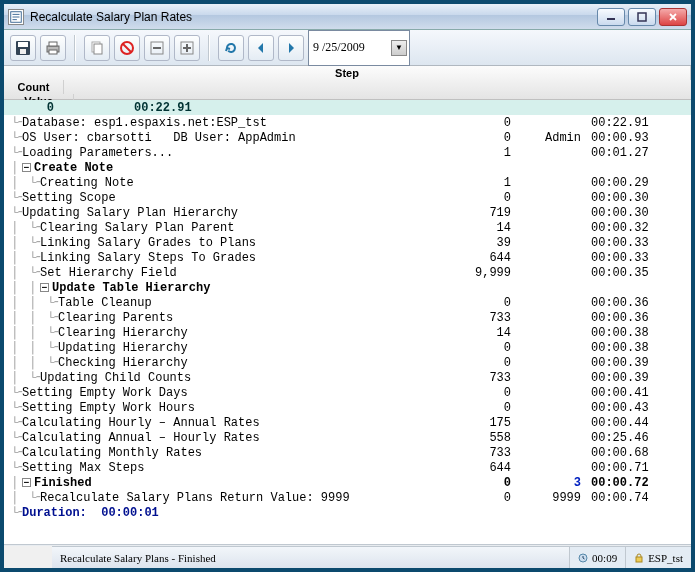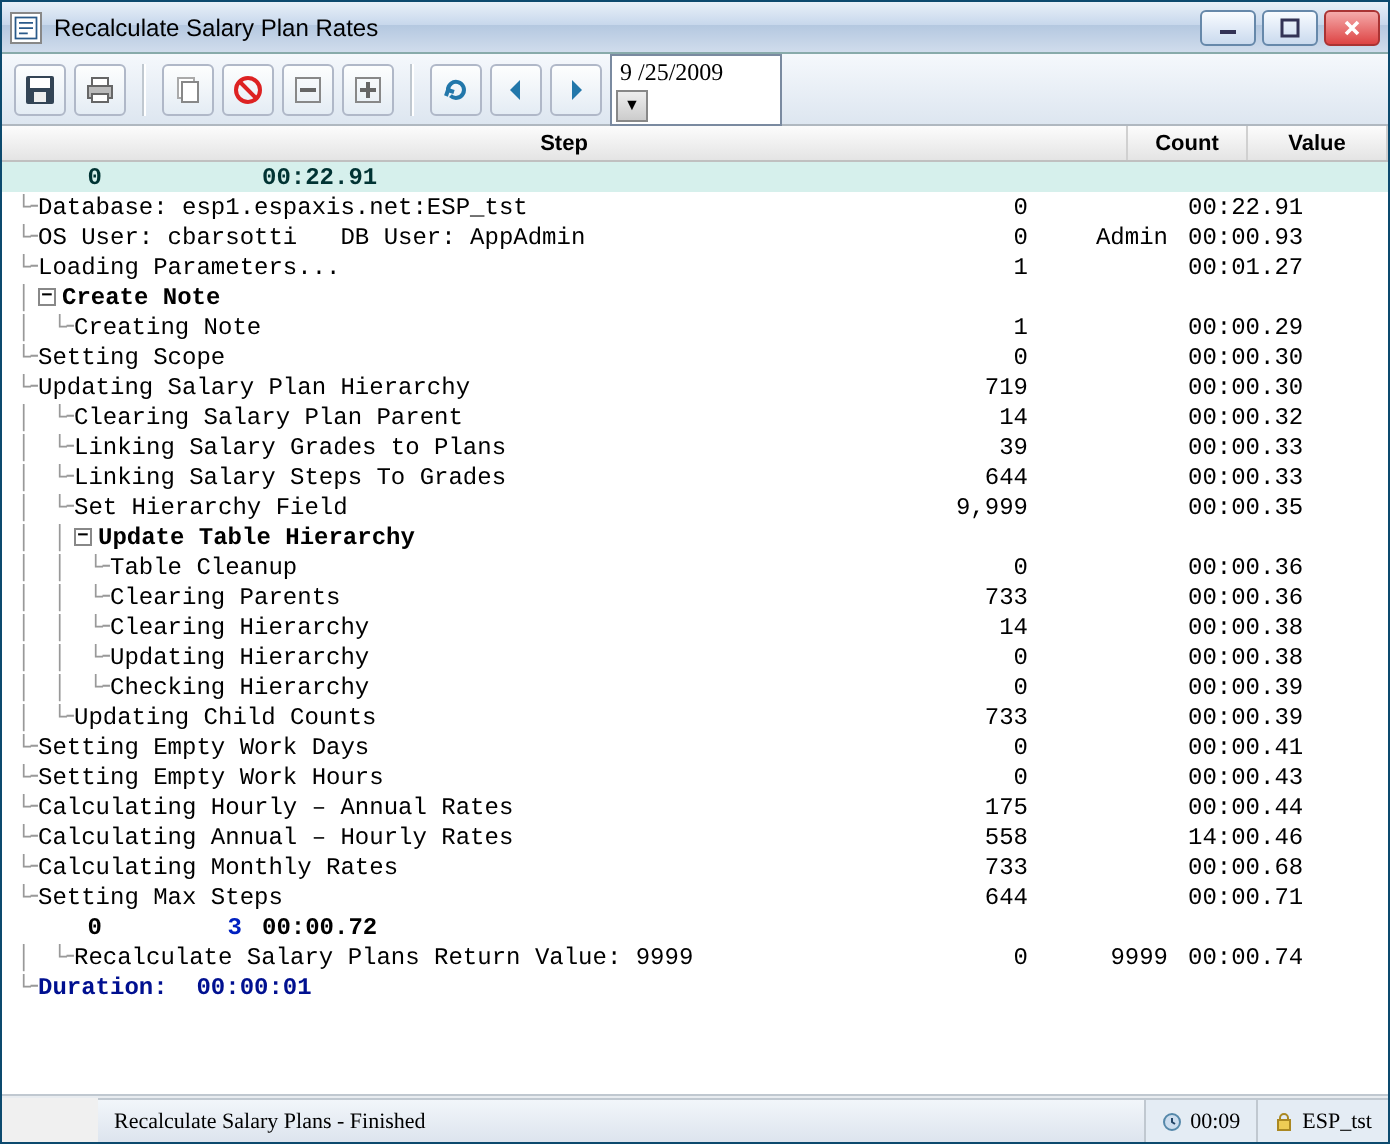--- a/index.html
+++ b/index.html
@@ -1,34 +1,34 @@
 <!DOCTYPE html>
 <html><head>
 <meta charset="utf-8">
 <style>
   * { box-sizing: border-box; }
   html, body { margin: 0; padding: 0; font-family: "Tahoma", "Segoe UI", sans-serif; font-size: 11px; background: #d4d0c8; }
-  .window { width: 695px; height: 572px; border: 1px solid #0c4a6e; background: #f0f0f0; display: flex; flex-direction: column; position: relative; }
+  .window { width: 695px; height: 572px; border: 4px solid #0c4a6e; background: #f0f0f0; display: flex; flex-direction: column; position: relative; }
   .titlebar { height: 26px; background: linear-gradient(to bottom, #e8f0f8, #c8d8ec 45%, #b4c8e0 46%, #d0dcec); display: flex; align-items: center; padding: 0 4px; border-bottom: 1px solid #8aa; }
   .titlebar-icon { width: 16px; height: 16px; margin-right: 6px; background:#fff; border:1px solid #888; display:flex; align-items:center; justify-content:center; font-size:10px; color:#2a5a8a;}
   .titlebar-text { flex: 1; font-weight: normal; color: #000; font-size: 12px; }
   .titlebar-buttons { display: flex; gap: 3px; }
   .tb-btn { width: 28px; height: 18px; border: 1px solid #6688aa; border-radius: 3px; background: linear-gradient(to bottom,#f8fbff,#cadaee); display:flex; align-items:center; justify-content:center; font-size:10px; color:#33506f; }
   .tb-btn.close { background: linear-gradient(to bottom,#f5aaaa,#d44); color:#fff; border-color:#a33;}
   .menubar { height: 20px; background: linear-gradient(to bottom,#f5f8fc,#dde6f0); display:flex; align-items:center; padding: 0 4px; border-bottom:1px solid #c0c8d0; font-size:12px; }
   .menubar span { padding: 2px 8px; }
   .toolbar { height: 36px; background: linear-gradient(to bottom,#f5f8fc,#dde6f0); display:flex; align-items:center; padding: 2px 6px; gap:4px; border-bottom:1px solid #b0b8c0; }
   .tbtn { width:26px; height:26px; border:1px solid #b0b8c8; border-radius:3px; background: linear-gradient(to bottom,#fdfefe,#e4ecf4); display:flex; align-items:center; justify-content:center; font-size:14px; color:#445; }
   .tbtn svg { width:16px; height:16px; }
   .tsep { width:2px; height:26px; margin:0 4px; border-left:1px solid #c0c8d0; border-right:1px solid #fff; }
-  .date-field { height:36px; border:1px solid #7a8aa0; background:#fff; display:flex; align-items:flex-start; padding:0 2px; font-family:"Tahoma"; font-size:12px;flex-direction:column;}
+  .date-field { height:36px; border:1px solid #7a8aa0; background:#fff; display:flex; align-items:center; padding:0 2px; font-family:"Tahoma"; font-size:12px;}
   .date-field input { border:none; outline:none; width:80px; font-size:12px; font-family:inherit;}
   .date-field .dd { width:16px; height:16px; border:1px solid #888; background:linear-gradient(to bottom,#eee,#ccc); display:flex;align-items:center;justify-content:center; font-size:8px;}
   .content { flex:1; background:#fff; display:flex; flex-direction:column; overflow:hidden; font-family: "Courier New", monospace; font-size:12px; }
-  .columns { height:18px; background:linear-gradient(to bottom,#fcfcfc,#e4e4e4); border-bottom:1px solid #c0c0c0; display:flex; }
+  .columns { height:34px; background:linear-gradient(to bottom,#fcfcfc,#e4e4e4); border-bottom:1px solid #c0c0c0; display:flex;flex-direction:column; }
   .col { border-right:1px solid #d0d0d0; padding:1px 6px; font-family:"Tahoma",sans-serif; font-weight:bold; font-size:11px; display:flex; align-items:center; }
   .col.step { flex:1; justify-content:center;}
   .col.count { width:60px; justify-content:center;text-align:right;}
   .col.value { width:70px; justify-content:center;}
   .col.duration { width:100px; }
   .rows { flex:1; overflow-y:auto; overflow-x:hidden; }
   .row { display:flex; height:15px; align-items:center; white-space:pre; }
   .row.header { background:#d6f0ec; font-weight:bold; color:#003333; }
   .row .c-step { flex:1; overflow:hidden; }
   .row .c-count { width:60px; text-align:right; padding-right:10px;}
@@ -165,24 +165,24 @@
         <div class="row bold"><div class="c-step"><span class="tree-line" style="display:inline-block;width:18px;"> │ </span><span class="tree-line" style="display:inline-block;width:18px;"> │ </span><span class="tree-toggle">−</span><span>Update Table Hierarchy</span></div><div class="c-count"></div><div class="c-value"></div><div class="c-duration"></div></div>
         <div class="row"><div class="c-step"><span class="tree-line" style="display:inline-block;width:18px;"> │ </span><span class="tree-line" style="display:inline-block;width:18px;"> │ </span><span class="tree-line" style="display:inline-block;width:18px;"> └╴</span><span>Table Cleanup</span></div><div class="c-count">0</div><div class="c-value"></div><div class="c-duration">00:00.36</div></div>
         <div class="row"><div class="c-step"><span class="tree-line" style="display:inline-block;width:18px;"> │ </span><span class="tree-line" style="display:inline-block;width:18px;"> │ </span><span class="tree-line" style="display:inline-block;width:18px;"> └╴</span><span>Clearing Parents</span></div><div class="c-count">733</div><div class="c-value"></div><div class="c-duration">00:00.36</div></div>
         <div class="row"><div class="c-step"><span class="tree-line" style="display:inline-block;width:18px;"> │ </span><span class="tree-line" style="display:inline-block;width:18px;"> │ </span><span class="tree-line" style="display:inline-block;width:18px;"> └╴</span><span>Clearing Hierarchy</span></div><div class="c-count">14</div><div class="c-value"></div><div class="c-duration">00:00.38</div></div>
         <div class="row"><div class="c-step"><span class="tree-line" style="display:inline-block;width:18px;"> │ </span><span class="tree-line" style="display:inline-block;width:18px;"> │ </span><span class="tree-line" style="display:inline-block;width:18px;"> └╴</span><span>Updating Hierarchy</span></div><div class="c-count">0</div><div class="c-value"></div><div class="c-duration">00:00.38</div></div>
         <div class="row"><div class="c-step"><span class="tree-line" style="display:inline-block;width:18px;"> │ </span><span class="tree-line" style="display:inline-block;width:18px;"> │ </span><span class="tree-line" style="display:inline-block;width:18px;"> └╴</span><span>Checking Hierarchy</span></div><div class="c-count">0</div><div class="c-value"></div><div class="c-duration">00:00.39</div></div>
         <div class="row"><div class="c-step"><span class="tree-line" style="display:inline-block;width:18px;"> │ </span><span class="tree-line" style="display:inline-block;width:18px;"> └╴</span><span>Updating Child Counts</span></div><div class="c-count">733</div><div class="c-value"></div><div class="c-duration">00:00.39</div></div>
         <div class="row"><div class="c-step"><span class="tree-line" style="display:inline-block;width:18px;"> └╴</span><span>Setting Empty Work Days</span></div><div class="c-count">0</div><div class="c-value"></div><div class="c-duration">00:00.41</div></div>
         <div class="row"><div class="c-step"><span class="tree-line" style="display:inline-block;width:18px;"> └╴</span><span>Setting Empty Work Hours</span></div><div class="c-count">0</div><div class="c-value"></div><div class="c-duration">00:00.43</div></div>
         <div class="row"><div class="c-step"><span class="tree-line" style="display:inline-block;width:18px;"> └╴</span><span>Calculating Hourly – Annual Rates</span></div><div class="c-count">175</div><div class="c-value"></div><div class="c-duration">00:00.44</div></div>
-        <div class="row"><div class="c-step"><span class="tree-line" style="display:inline-block;width:18px;"> └╴</span><span>Calculating Annual – Hourly Rates</span></div><div class="c-count">558</div><div class="c-value"></div><div class="c-duration">14:00.46</div></div>
+        <div class="row"><div class="c-step"><span class="tree-line" style="display:inline-block;width:18px;"> └╴</span><span>Calculating Annual – Hourly Rates</span></div><div class="c-count">558</div><div class="c-value"></div><div class="c-duration">00:25.46</div></div>
         <div class="row"><div class="c-step"><span class="tree-line" style="display:inline-block;width:18px;"> └╴</span><span>Calculating Monthly Rates</span></div><div class="c-count">733</div><div class="c-value"></div><div class="c-duration">00:00.68</div></div>
         <div class="row"><div class="c-step"><span class="tree-line" style="display:inline-block;width:18px;"> └╴</span><span>Setting Max Steps</span></div><div class="c-count">644</div><div class="c-value"></div><div class="c-duration">00:00.71</div></div>
-        <div class="row bold blue"><div class="c-count">0</div><div class="c-value">3</div><div class="c-duration">00:00.72</div></div>
+        <div class="row bold blue"><div class="c-step"><span class="tree-line" style="display:inline-block;width:18px;"> │ </span><span class="tree-toggle">−</span><span>Finished</span></div><div class="c-count">0</div><div class="c-value">3</div><div class="c-duration">00:00.72</div></div>
         <div class="row"><div class="c-step"><span class="tree-line" style="display:inline-block;width:18px;"> │ </span><span class="tree-line" style="display:inline-block;width:18px;"> └╴</span><span>Recalculate Salary Plans Return Value: 9999</span></div><div class="c-count">0</div><div class="c-value">9999</div><div class="c-duration">00:00.74</div></div>
         <div class="row durline"><div class="c-step"><span class="tree-line" style="display:inline-block;width:18px;"> └╴</span><span>Duration:  00:00:01</span></div><div class="c-count"></div><div class="c-value"></div><div class="c-duration"></div></div>
       </div>
   </div>
 
   <div class="footer-line"></div>
 
   <div class="statusbar">
     <div class="cell">Recalculate Salary Plans - Finished</div>
     <div class="spacer"></div>

